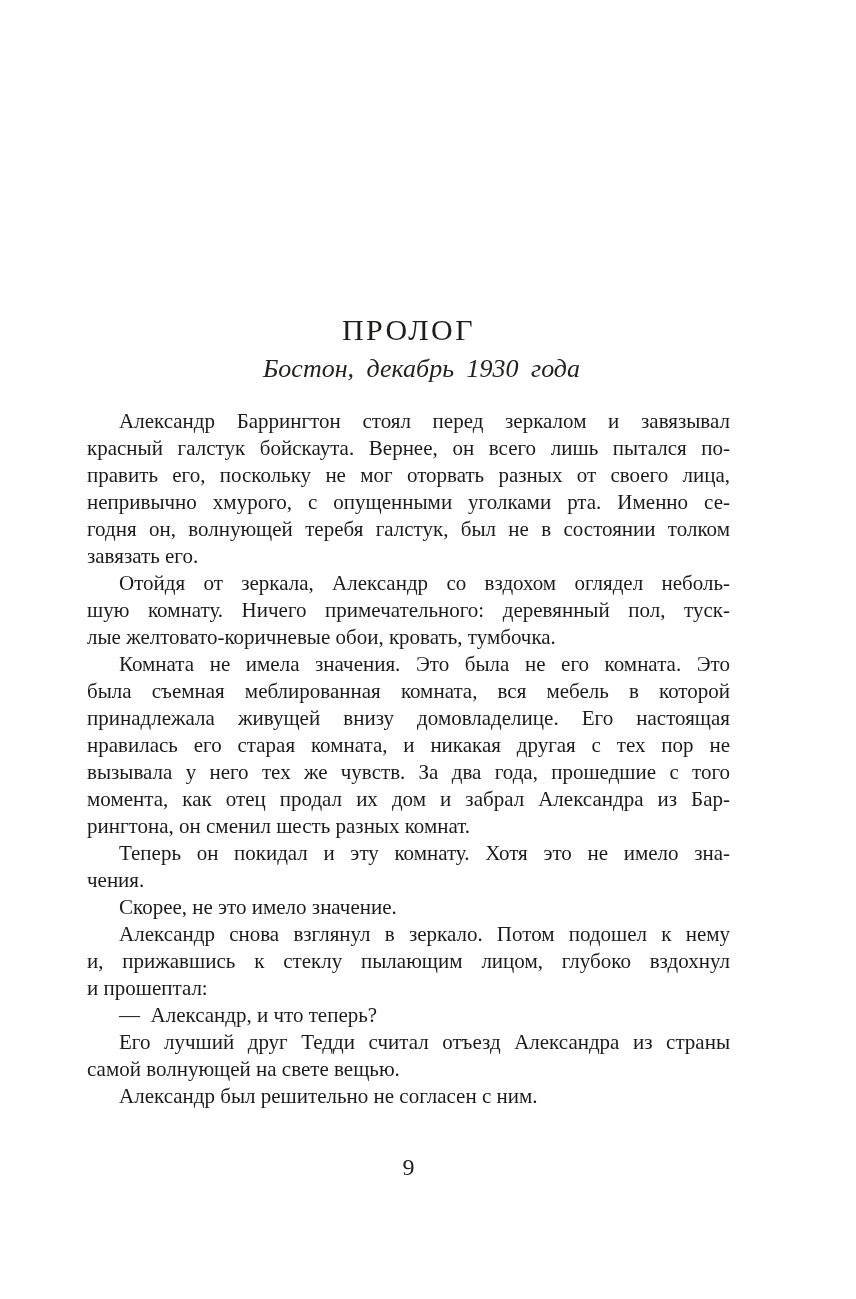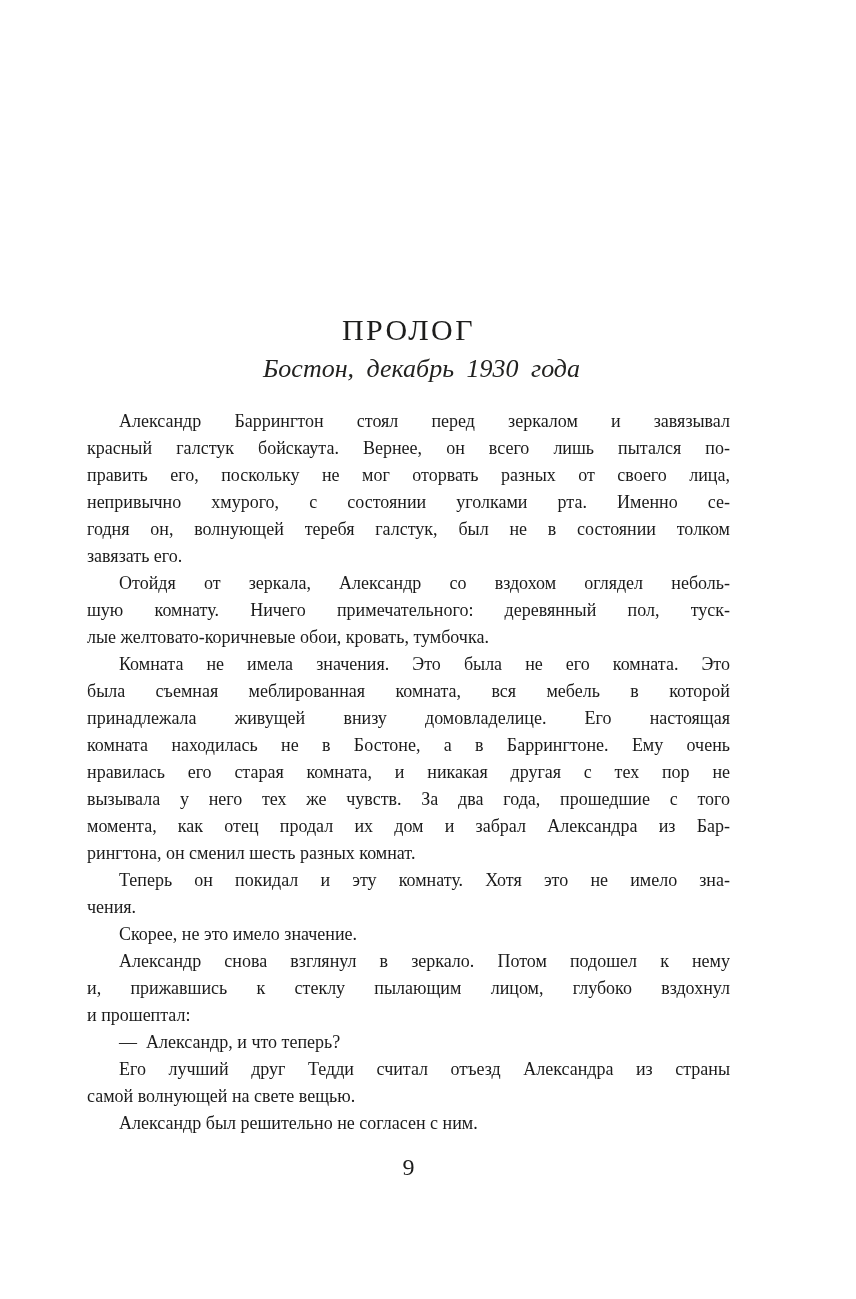--- a/index.html
+++ b/index.html
@@ -31,21 +31,21 @@
     text-align: center;
     font-style: italic;
     font-size: 26px;
     line-height: 34px;
     word-spacing: 6px;
     color: #222220;
   }
   .body-text {
     position: absolute;
     top: 408px; left: 87px; width: 643px;
-    font-size: 18px;
+    font-size: 21px;
     line-height: 27px;
     color: #1b1b1b;
   }
   .para { margin: 0; padding: 0; }
   .line {
     text-align: justify;
     text-align-last: justify;
     text-justify: inter-word;
     white-space: pre-line;
   }
@@ -66,34 +66,33 @@
 <div class="page">
   <div class="chapter-title">ПРОЛОГ</div>
 
   <div class="chapter-subtitle">Бостон, декабрь 1930 года</div>
 
   <div class="body-text">
       <div class="para">
         <div class="line first">Александр Баррингтон стоял перед зеркалом и завязывал</div>
         <div class="line">красный галстук бойскаута. Вернее, он всего лишь пытался по-</div>
         <div class="line">править его, поскольку не мог оторвать разных от своего лица,</div>
-        <div class="line">непривычно хмурого, с состоянии уголками рта. Именно се-</div>
+        <div class="line">непривычно хмурого, с опущенными уголками рта. Именно се-</div>
         <div class="line">годня он, волнующей теребя галстук, был не в состоянии толком</div>
         <div class="line last">завязать его.</div>
       </div>
       <div class="para">
         <div class="line first">Отойдя от зеркала, Александр со вздохом оглядел неболь-</div>
         <div class="line">шую комнату. Ничего примечательного: деревянный пол, туск-</div>
         <div class="line last">лые желтовато-коричневые обои, кровать, тумбочка.</div>
       </div>
       <div class="para">
         <div class="line first">Комната не имела значения. Это была не его комната. Это</div>
         <div class="line">была съемная меблированная комната, вся мебель в которой</div>
         <div class="line">принадлежала живущей внизу домовладелице. Его настоящая</div>
-        <div class="line">комната находилась не в Бостоне, а в Баррингтоне. Ему очень</div>
         <div class="line">нравилась его старая комната, и никакая другая с тех пор не</div>
         <div class="line">вызывала у него тех же чувств. За два года, прошедшие с того</div>
         <div class="line">момента, как отец продал их дом и забрал Александра из Бар-</div>
         <div class="line last">рингтона, он сменил шесть разных комнат.</div>
       </div>
       <div class="para">
         <div class="line first">Теперь он покидал и эту комнату. Хотя это не имело зна-</div>
         <div class="line last">чения.</div>
       </div>
       <div class="para">

